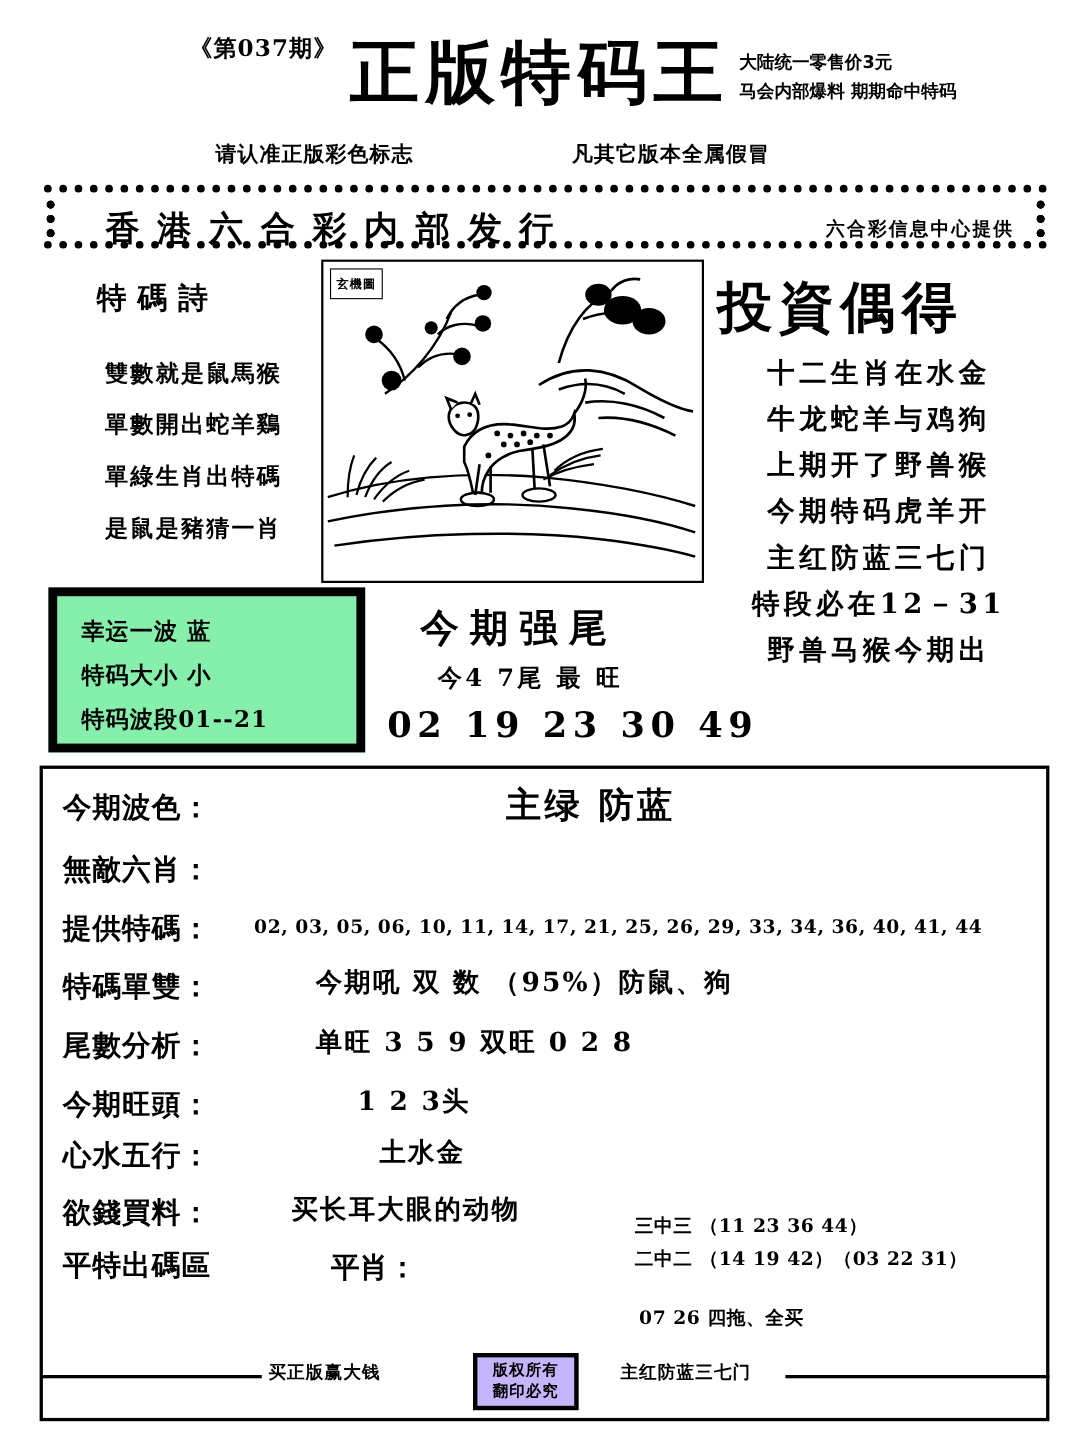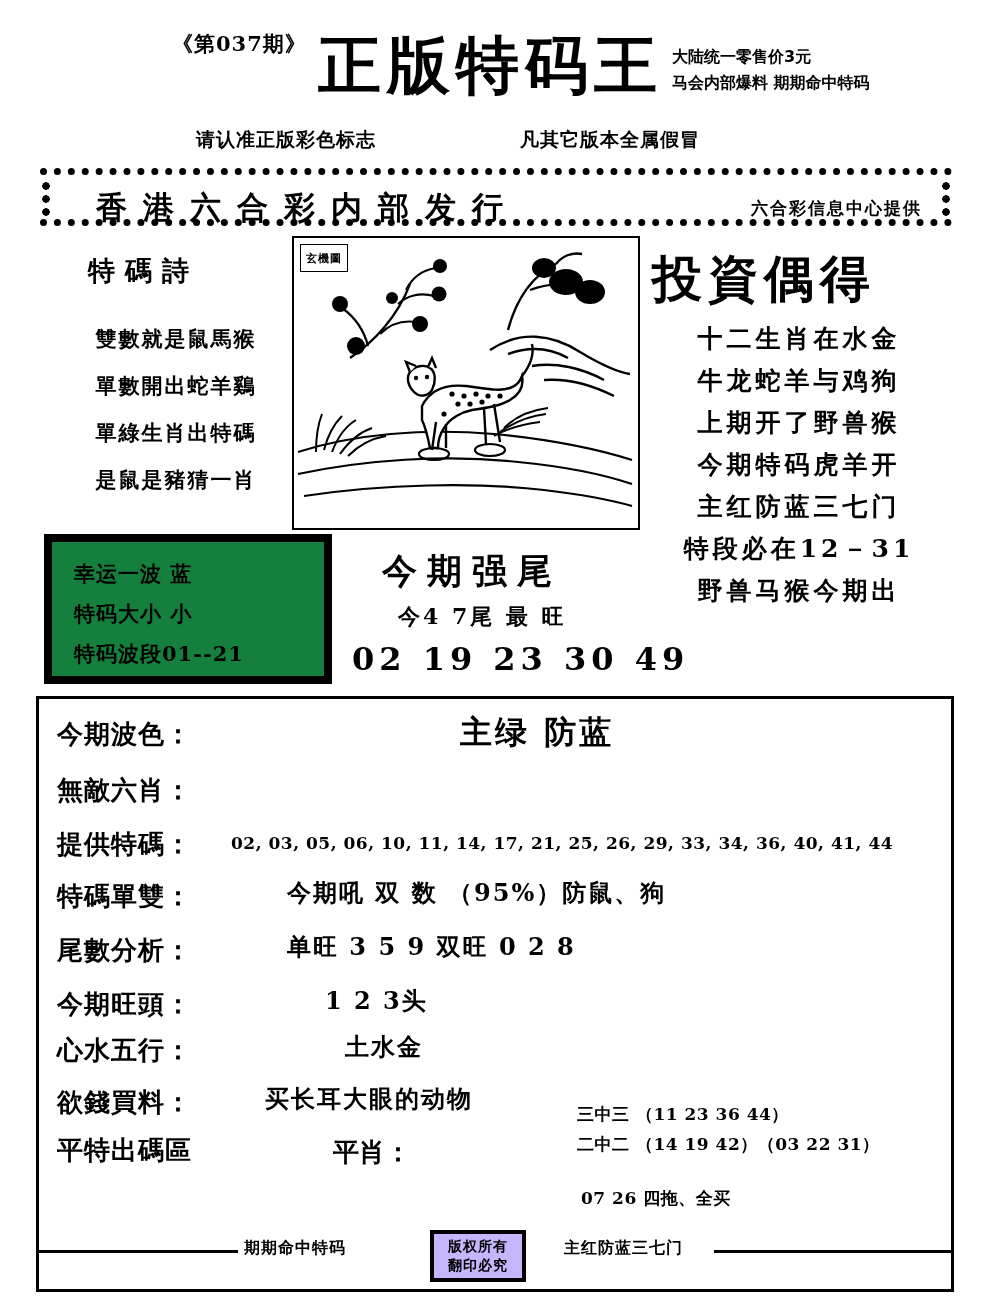--- a/index.html
+++ b/index.html
@@ -173,21 +173,21 @@
 
   
   .lucky-box {
     position: absolute;
     left: 44px;
     top: 534px;
     width: 288px;
     height: 150px;
     border: 8px solid #000;
     box-sizing: border-box;
-    background: #15803d;
+    background: #86efac;
   }
   .lucky-box .row {
     font-family: "DejaVu Serif", serif;
     font-size: 21px;
     font-weight: bold;
     line-height: 40px;
     padding-left: 22px;
     letter-spacing: 1px;
     white-space: nowrap;
   }
@@ -270,21 +270,20 @@
   .lbl {
     font-family: "DejaVu Serif", serif;
     font-size: 26px;
     font-weight: bold;
     letter-spacing: 1px;
   }
   .val {
     font-family: "DejaVu Serif", serif;
     font-size: 26px;
     font-weight: bold;
-    margin-left: 32px;
   }
   .val-big {
     font-family: "DejaVu Serif", serif;
     font-size: 32px;
     font-weight: bold;
     letter-spacing: 3px;
   }
   .val-small {
     font-family: "DejaVu Serif", serif;
     font-size: 17px;
@@ -565,20 +564,20 @@
     <div class="mrow" style="left:538px; top:434px;">
       <span class="val-small">二中二 （14 19 42）（03 22 31）</span>
     </div>
     <div class="mrow" style="left:542px; top:488px;">
       <span class="val-small">07 26  四拖、全买</span>
     </div>
   </div>
 
   <div class="footer-rule-l"></div>
   <div class="footer-rule-r"></div>
-  <div class="footer-left">期期命中特码</div>
+  <div class="footer-left">买正版赢大钱</div>
   <div class="footer-right">主红防蓝三七门</div>
   <div class="copyright">
     <span>版权所有</span>
     <span>翻印必究</span>
   </div>
 
 </div>
 
 </body></html>

